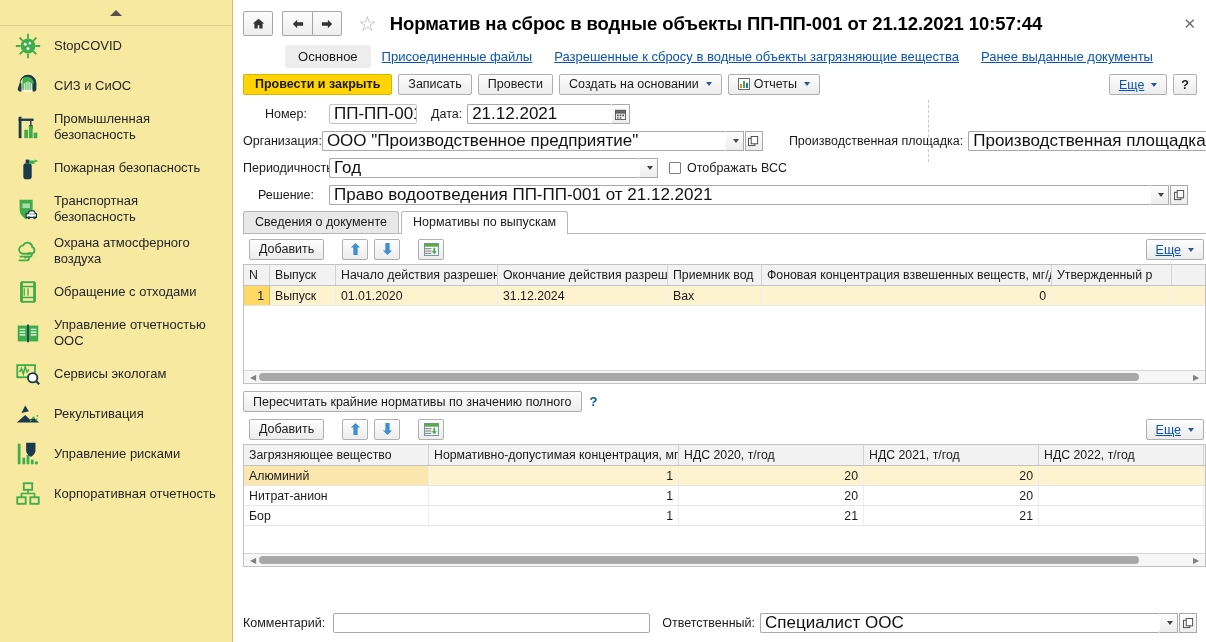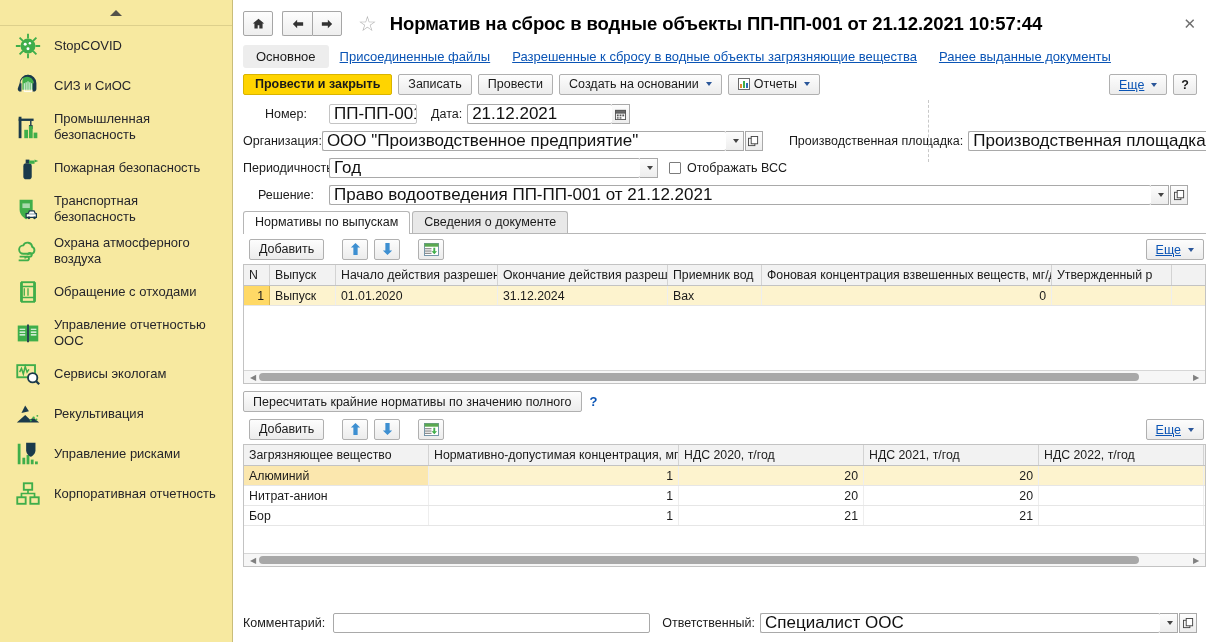--- a/index.html
+++ b/index.html
@@ -54,21 +54,21 @@
   .navgroup .navbtn:first-child { border-radius:2px 0 0 2px; }
   .navgroup .navbtn:last-child { border-radius:0 2px 2px 0; border-right-width:1px; }
   #star { margin-left:16px; font-size:21px; color:#b4b4b4; line-height:1; cursor:default; }
   #doc-title {
     margin-left:13px; font-size:18.5px; font-weight:bold; color:#000;
     white-space:nowrap; letter-spacing:-0.1px;
   }
   #close-x { position:absolute; right:10px; top:15px; font-size:15px; color:#6f6f6f; cursor:default; }
 
   
-  #navlinks { display:flex; align-items:center; gap:0; padding:3px 0 0 10px; height:30px; }
+  #navlinks { display:flex; align-items:center; gap:0; padding:3px 0 0 10px; height:30px;justify-content:center; }
   .navlink { font-size:13px; color:#0a54b5; text-decoration:underline; padding:4px 11px; cursor:default; white-space:nowrap;}
   .navlink.active { color:#1a1a1a; text-decoration:none; background:#ededed; border-radius:3px; padding:4px 13px; }
 
   
   #cmdbar { display:flex; align-items:center; gap:6px; padding:4px 0 4px 10px; height:28px; position:relative; }
   .btn {
     height:21px; border:1px solid #b0b0b0; background:linear-gradient(#fdfdfd,#ececec);
     border-radius:2px; padding:0 9px; display:flex; align-items:center; gap:4px;
     font-size:12.5px; color:#1a1a1a; white-space:nowrap; cursor:default;
   }
@@ -413,22 +413,22 @@
           <svg width="11" height="11" viewBox="0 0 12 12">
               <rect x="0.5" y="2.5" width="7" height="8" fill="none" stroke="#444"></rect>
               <rect x="3.5" y="0.5" width="7" height="8" fill="#fff" stroke="#444"></rect>
             </svg>
         </span>
       </span>
     </div>
   </div>
 
   <div id="tabs">
+      <span class="tab">Сведения о документе</span>
       <span class="tab active">Нормативы по выпускам</span>
-      <span class="tab">Сведения о документе</span>
     </div>
 
   <div class="tblock">
     <div class="tbar">
       <div class="btn">Добавить</div>
       <div style="width:6px"></div>
       <div class="icobtn">
         <svg width="13" height="14" viewBox="0 0 14 15">
             <path d="M7 1l5 5H9.3v8H4.7V6H2z" fill="#3d8fd1"></path>
           </svg>

